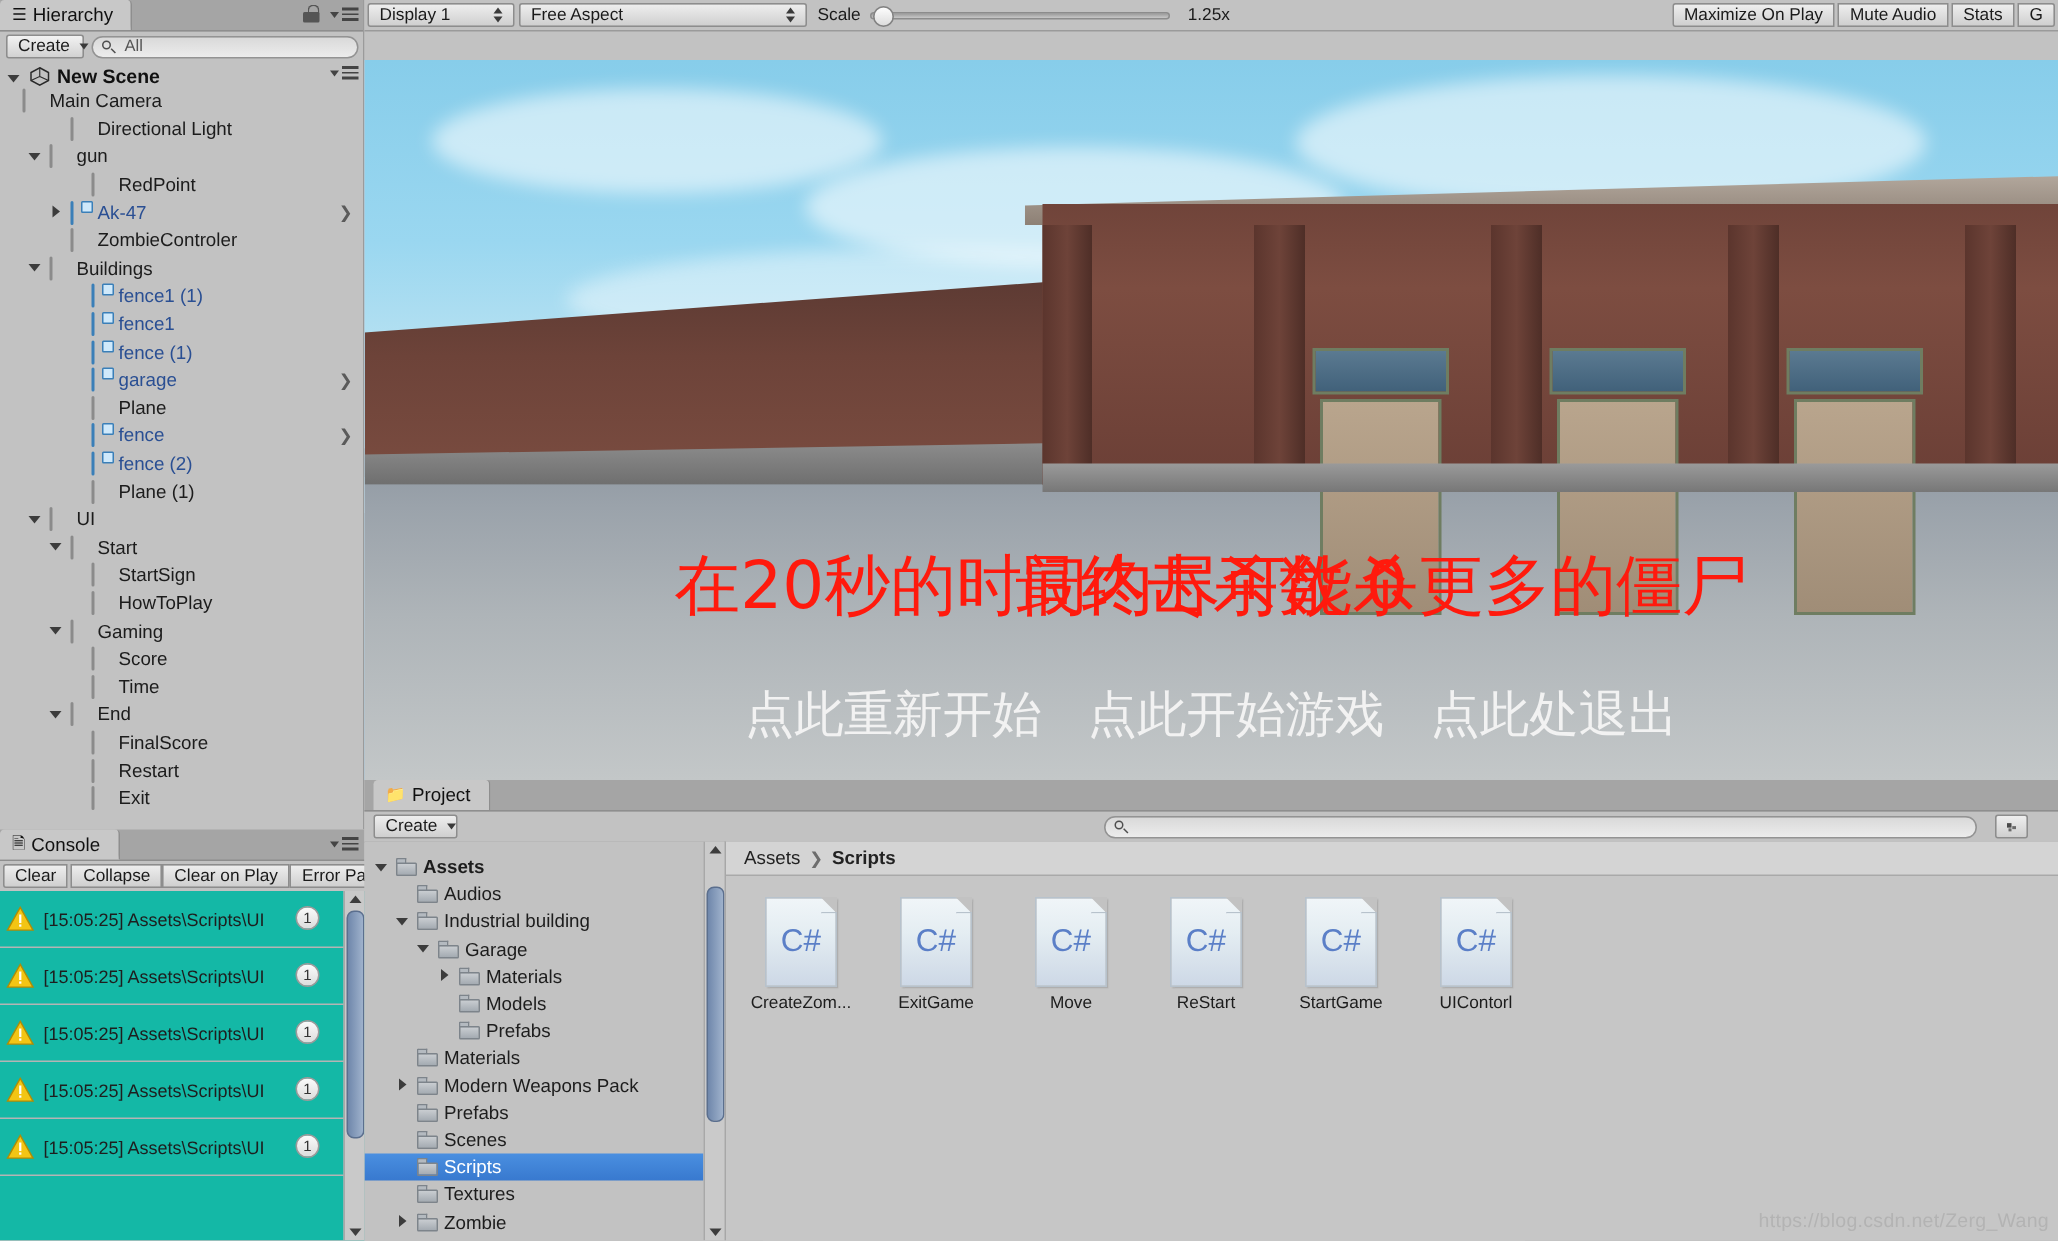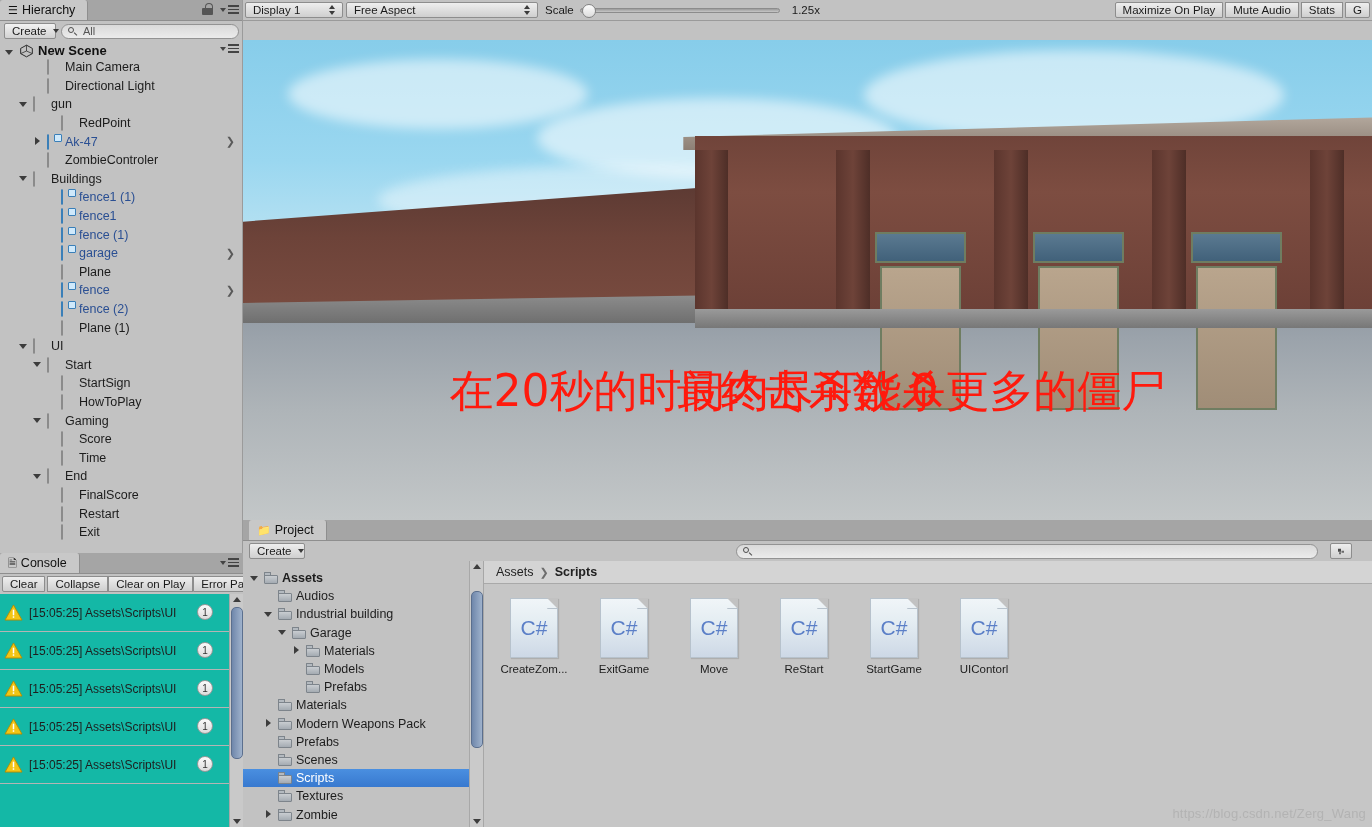--- a/index.html
+++ b/index.html
@@ -258,21 +258,21 @@
         <span class="burger" style="right:4px;top:2px;">
           <span class="car"></span>
             <span class="lines">
               <i></i>
               <i></i>
               <i></i>
             </span>
         </span>
       </div>
       <div id="hier-rows">
-          <div class="hrow" style="padding-left: 32px;">
+          <div class="hrow" style="">
             <span class="foldarrow"></span>
             <span class="goicon"><span class="cube"></span></span>
             <span>Main Camera</span>
           </div>
           <div class="hrow" style="padding-left: 32px;">
             <span class="foldarrow"></span>
             <span class="goicon"><span class="cube"></span></span>
             <span>Directional Light</span>
           </div>
           <div class="hrow" style="padding-left: 18px;">
@@ -556,20 +556,25 @@
       <div class="gdoor" style="left:56.4%;"></div>
       <div class="gdoor" style="left:70.4%;"></div>
       <div class="gdoor" style="left:84.4%;"></div>
       <div class="bbase"></div>
 
       <div class="uitext-line1">
         <span class="ovl">在20秒的时间内尽可能杀更多的僵尸</span>
         <span class="ovl">最终击杀数 0</span>
       </div>
 
+      <div class="uitext-line2">
+        <span>点此重新开始</span>
+        <span>点此开始游戏</span>
+        <span>点此处退出</span>
+      </div>
     </div>
   </div>
 
   <div class="panel" id="project">
     <div class="tabstrip">
       <div class="tab active" style="left:6px;">
         <span class="glyph">📁</span>
         <span>Project</span>
       </div>
     </div>

